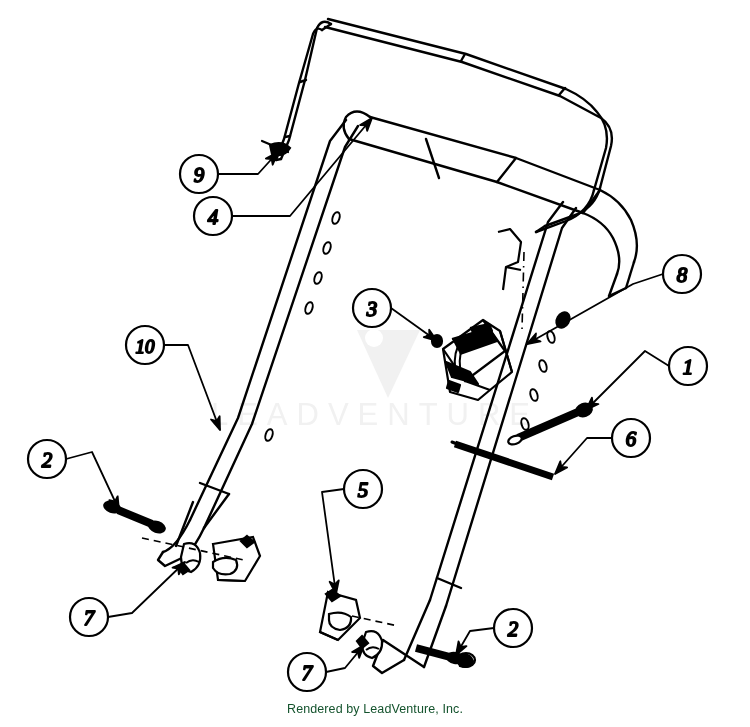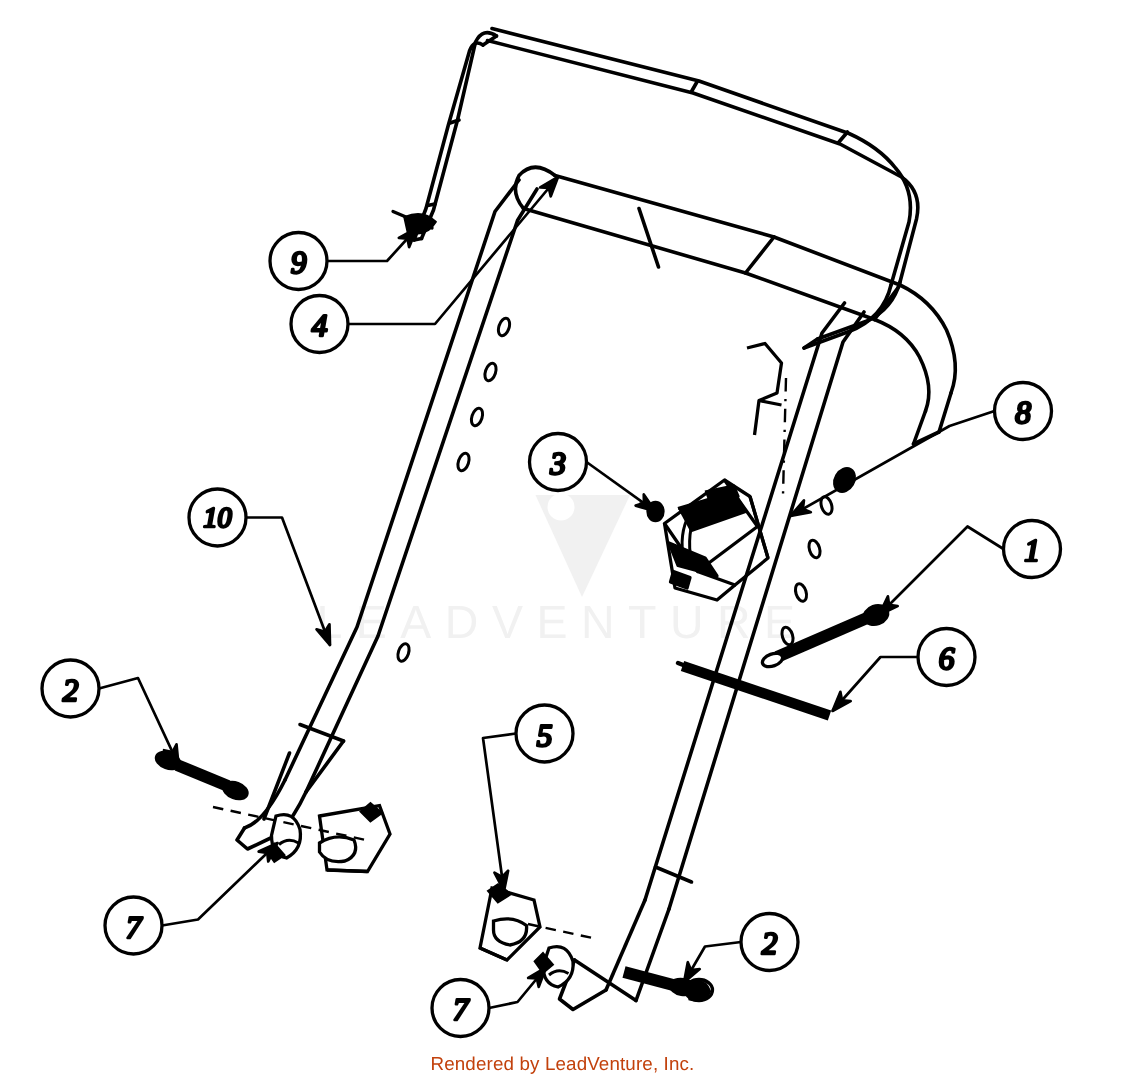--- a/index.html
+++ b/index.html
@@ -29,21 +29,21 @@
     display: block;
   }
   .footer-text {
     position: absolute;
     left: 0;
     top: 702px;
     width: 750px;
     text-align: center;
     font-family: "Liberation Sans", sans-serif;
     font-size: 12.5px;
-    color: #c2410c;
+    color: #14532d;
     letter-spacing: 0.1px;
     white-space: nowrap;
   }
   .callout-num {
     font-family: "Liberation Serif", serif;
     font-style: italic;
     font-size: 21px;
     fill: #000000;
     text-anchor: middle;
     dominant-baseline: central;

